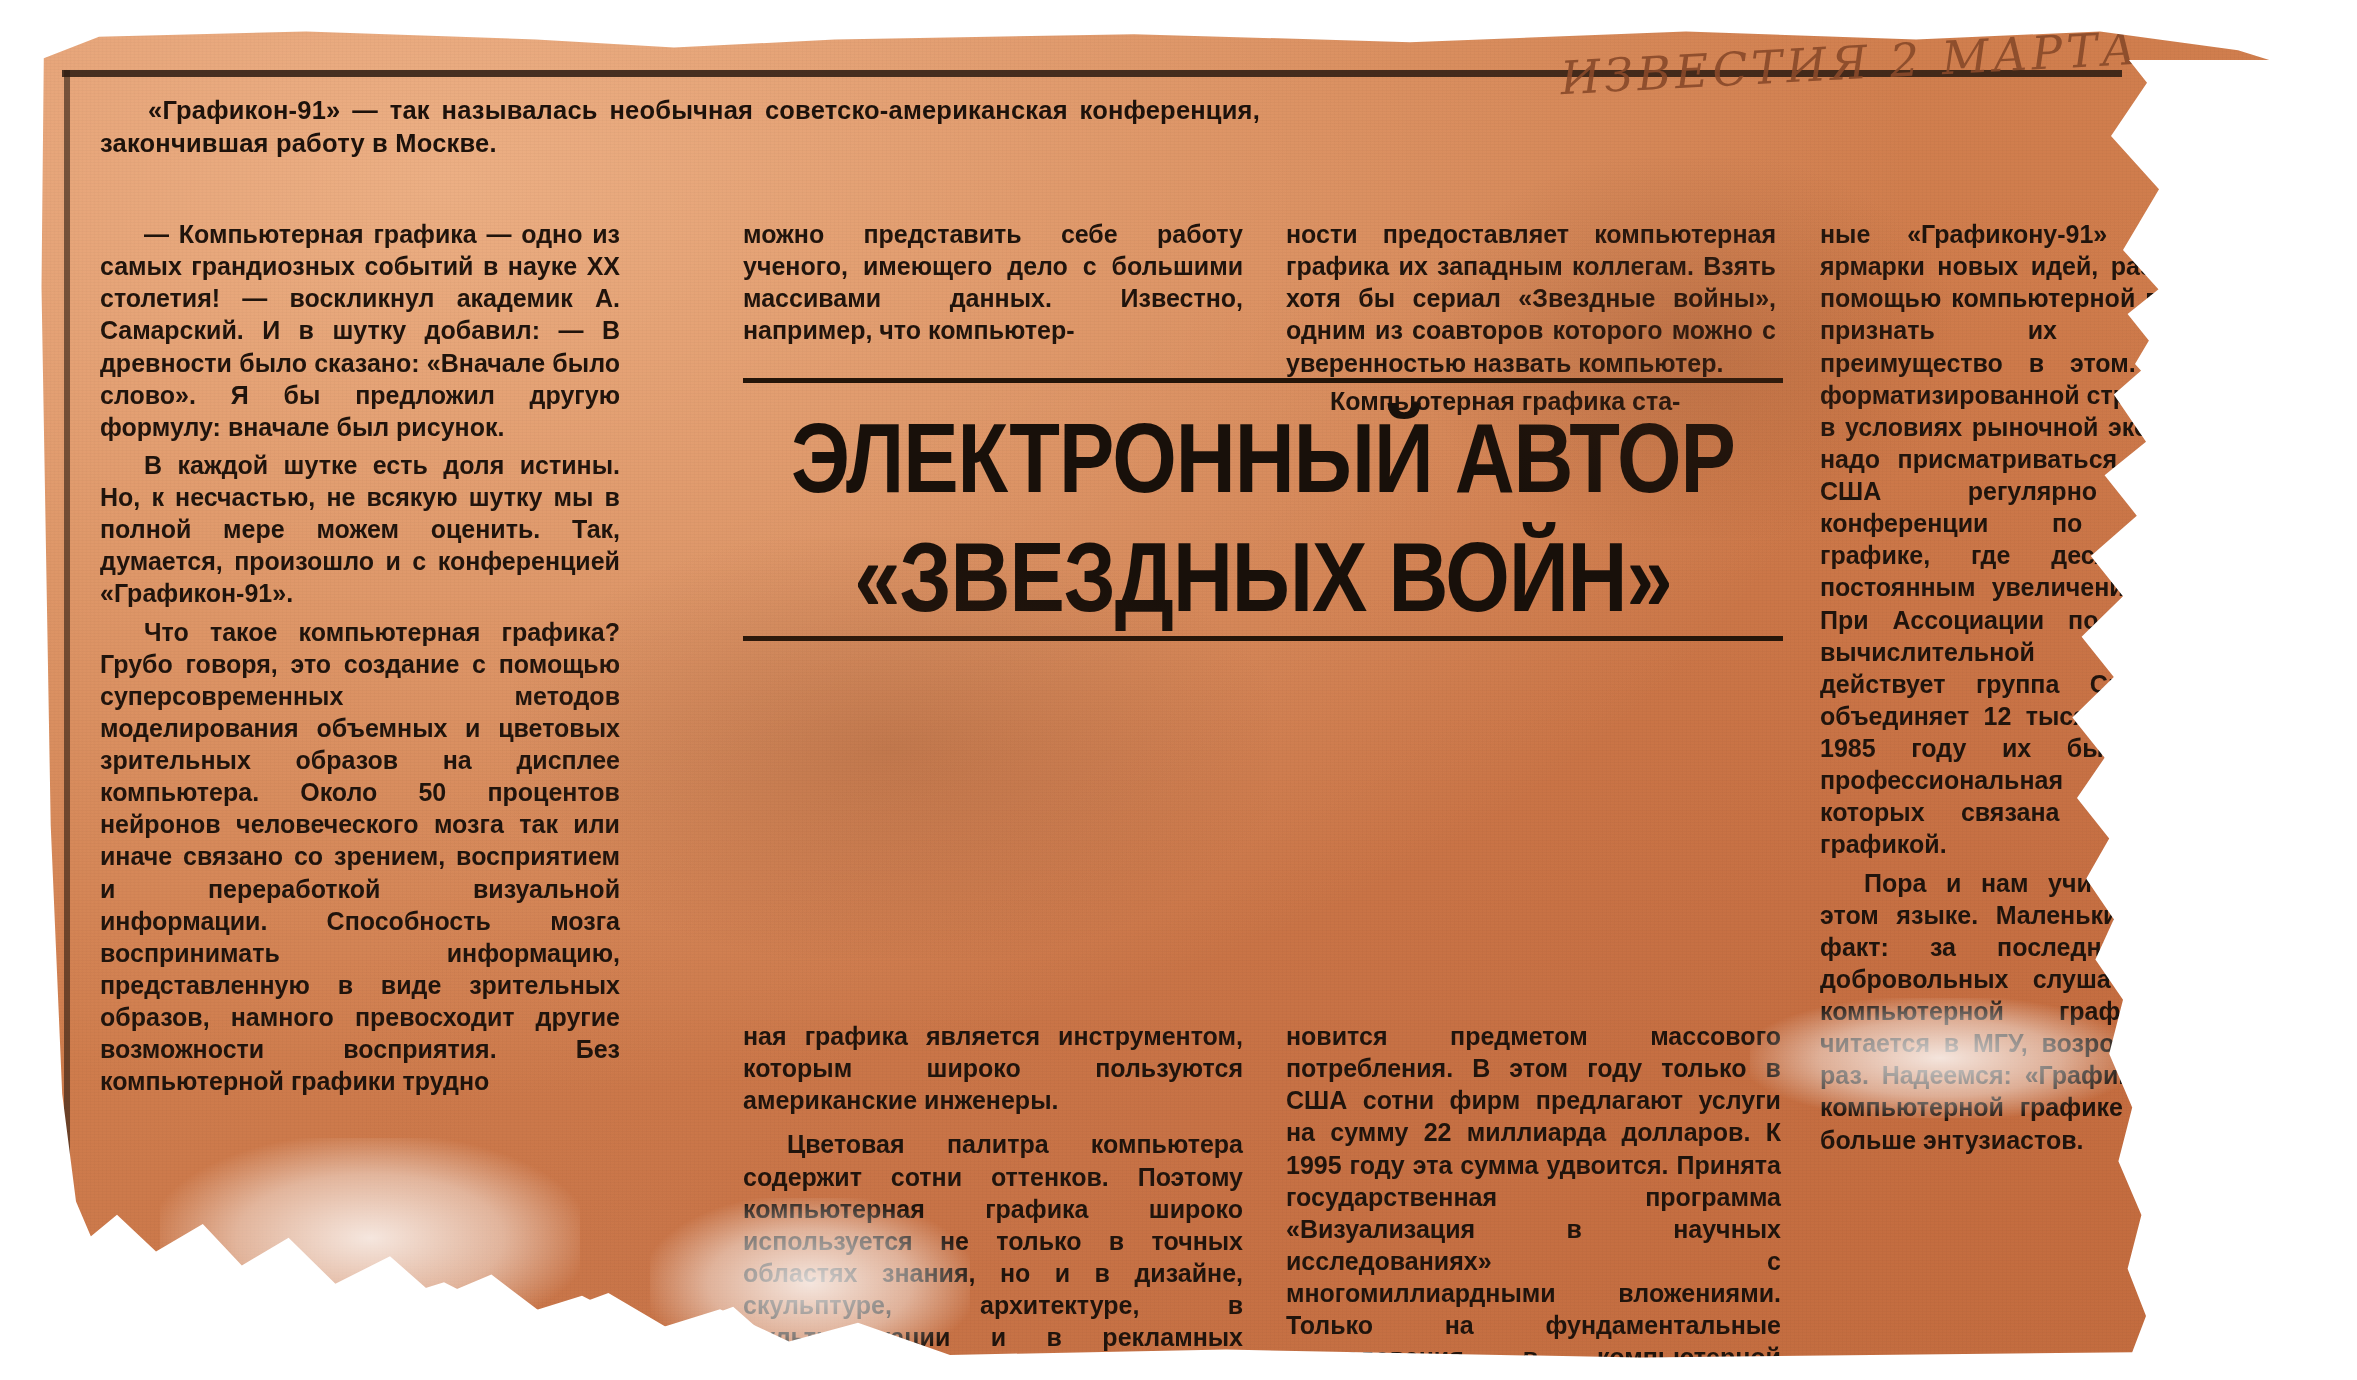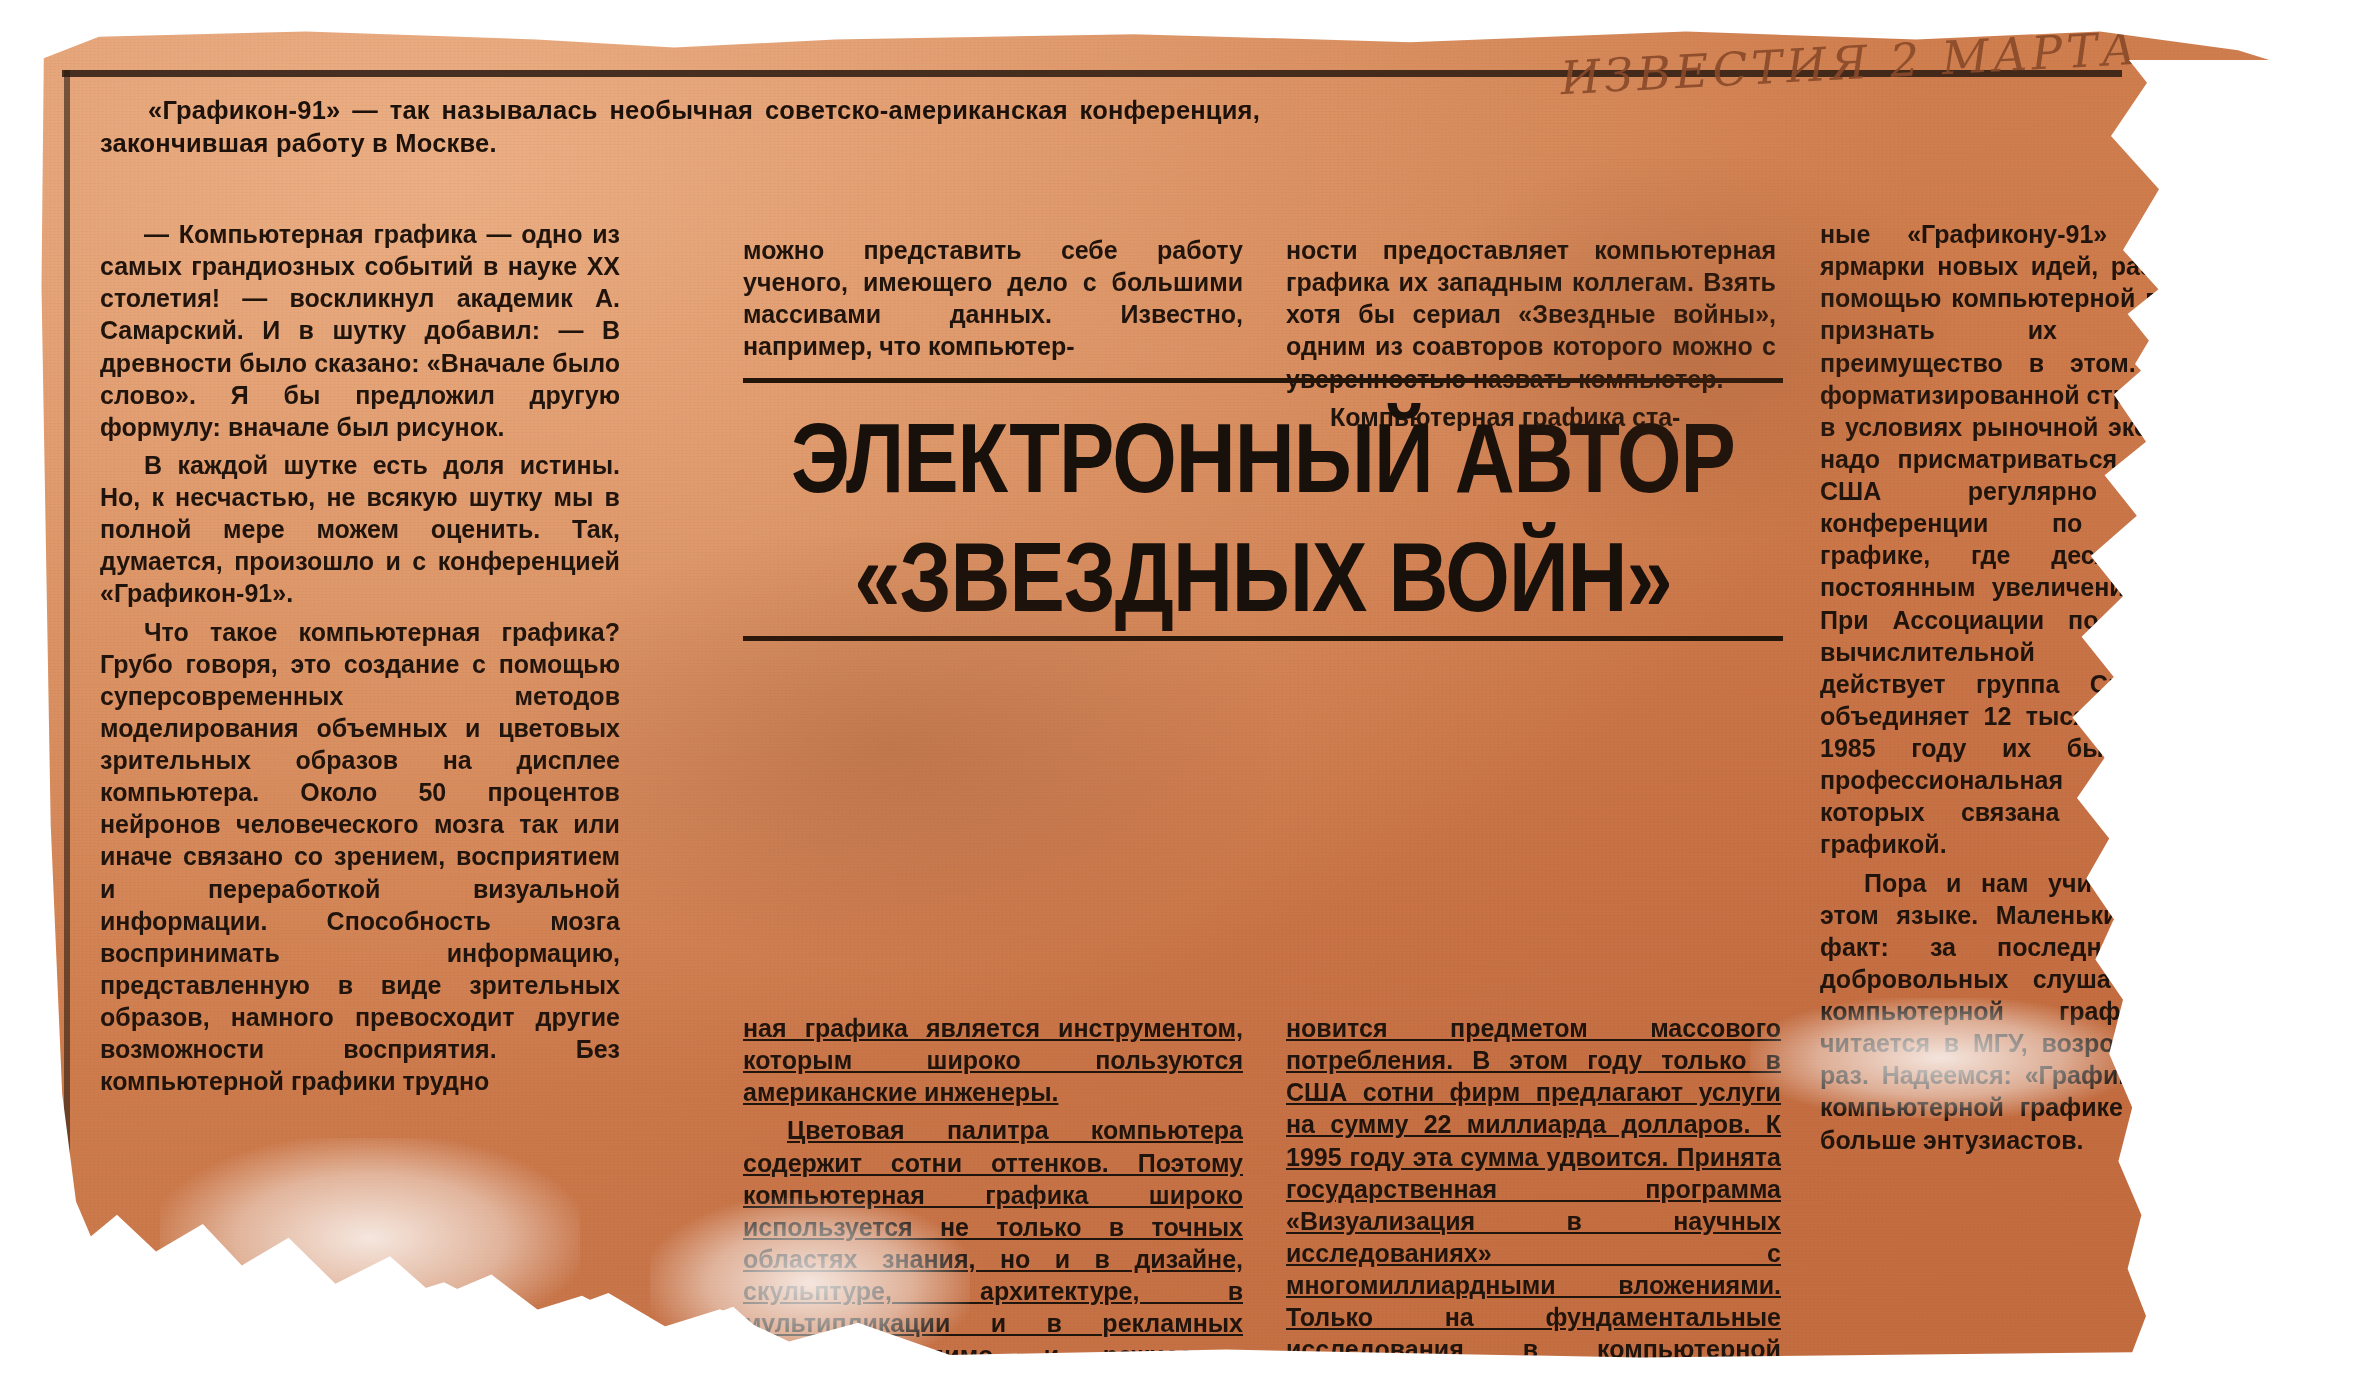--- a/index.html
+++ b/index.html
@@ -191,21 +191,21 @@
     font-size: 83px;
     line-height: 1.02;
     transform: scaleY(1.18);
     transform-origin: center top;
     margin-top: 34px;
   }
 
   
   .col-top {
     position: absolute;
-    top: 16px;
+    top: 0;
     font-size: 25px;
     line-height: 1.285;
     font-weight: bold;
     color: #20140c;
     text-align: justify;
   }
   .col-top p { margin: 0 0 6px 0; text-indent: 44px; }
   .col-top p.noindent { text-indent: 0; }
 
   #col2top { left: 643px; width: 500px; }
@@ -215,21 +215,21 @@
   #col2bot { left: 643px; top: 790px; width: 500px; }
   #col3bot { left: 1186px; top: 790px; width: 495px; }
   .col-bot {
     position: absolute;
     font-size: 25px;
     line-height: 1.285;
     font-weight: bold;
     color: #20140c;
     text-align: justify;
   }
-  .col-bot p { margin: 4px 0 6px 0; text-indent: 44px; text-decoration: underline; }
+  .col-bot p { margin: 12px 0 6px 0; text-indent: 44px; }
   .col-bot p.noindent { text-indent: 0; }
 
   .byline {
     margin-top: 14px;
     text-align: right;
     font-weight: bold;
     font-size: 26px;
     letter-spacing: 1px;
     color: #18100a;
   }

